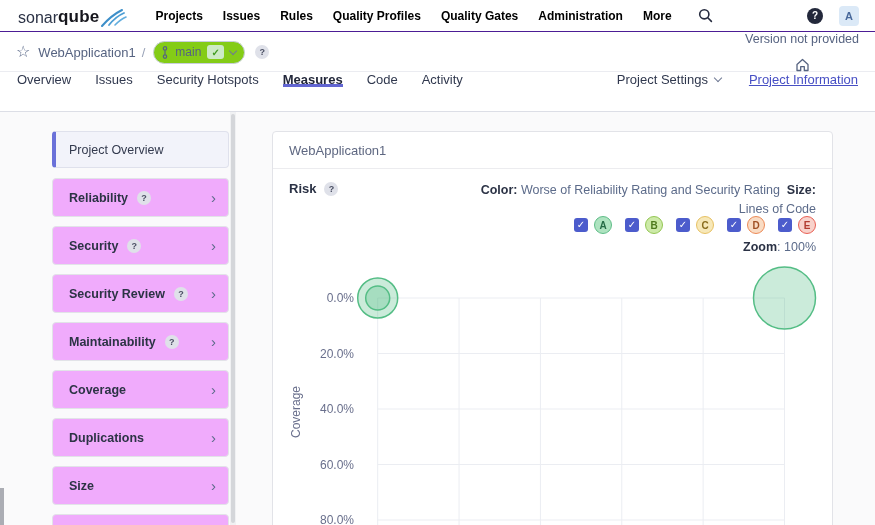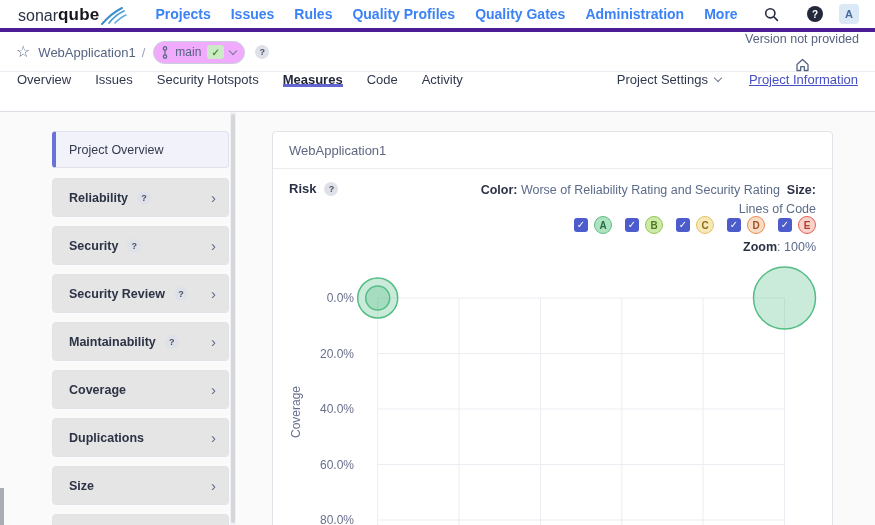--- a/index.html
+++ b/index.html
@@ -1,37 +1,37 @@
 <!DOCTYPE html>
 <html><head>
 <meta charset="utf-8">
 <style>
   * { margin:0; padding:0; box-sizing:border-box; }
   html,body { width:875px; height:525px; overflow:hidden; background:#fff;
     font-family:"Liberation Sans", sans-serif; color:#2b3245; }
 
   
   .topbar { position:absolute; left:0; top:0; width:875px; height:32px; background:#fff;
-    border-bottom:4px solid #4c1d95; display:flex; align-items:center; }
+    border-bottom:1px solid #4c1d95; display:flex; align-items:center; }
   .logo { display:flex; align-items:flex-end; margin-left:18px; margin-right:28px; cursor:pointer; }
   .logo .light { font-weight:700; font-size:17px; color:#16161d; letter-spacing:.2px; }
-  .nav-item { font-size:14px; font-weight:600; color:#3b82f6; margin-right:20px; cursor:pointer; white-space:nowrap; }
+  .nav-item { font-size:12px; font-weight:600; color:#000000; margin-right:20px; cursor:pointer; white-space:nowrap; }
   .searchbtn { margin-left:6px; cursor:pointer; display:flex; align-items:center; }
   .top-right { margin-left:auto; display:flex; align-items:center; gap:16px; margin-right:16px; }
   .helpdot { width:16px; height:16px; border-radius:50%; background:#23283b; color:#fff;
     font-size:10px; font-weight:700; display:flex; align-items:center; justify-content:center; cursor:pointer; }
   .avatar { width:20px; height:20px; border-radius:4px; background:#dbe9f7; color:#49699b;
     font-size:11px; font-weight:700; display:flex; align-items:center; justify-content:center; cursor:pointer; }
 
   .crumbbar { position:absolute; left:0; top:33px; width:875px; height:39px; background:#fff;
     border-bottom:1px solid #ebecf1; display:flex; align-items:center; }
   .star { font-size:16px; color:#5c6b8a; margin-left:16px; cursor:pointer; line-height:1; }
   .crumb-name { font-size:13px; color:#566381; margin-left:8px; cursor:pointer; }
   .crumb-sep { font-size:13px; color:#9aa3b8; margin:0 8px 0 6px; }
-  .branch-pill { height:23px; background:#f0abfc; border:1px solid #c9cfdd; border-radius:12px;
+  .branch-pill { height:23px; background:#84cc16; border:1px solid #c9cfdd; border-radius:12px;
     display:flex; align-items:center; padding:0 8px 0 7px; gap:6px; cursor:pointer; }
   .branch-pill .bname { font-size:12px; color:#566381; }
   .okchip { width:17px; height:14px; background:#cdeac6; border-radius:3px; color:#3f9a1f;
     font-size:10px; font-weight:700; display:flex; align-items:center; justify-content:center; }
   .chev-down { width:6px; height:6px; border-right:1.5px solid #707a94; border-bottom:1.5px solid #707a94;
     transform:rotate(45deg); margin-top:-3px; }
   .qmark { width:14px; height:14px; border-radius:50%; background:#dfe1e9; color:#4a4f63;
     font-size:9px; font-weight:700; display:inline-flex; align-items:center; justify-content:center; cursor:pointer; }
   .crumb-right { margin-left:auto; display:flex; align-items:center; gap:12px; margin-right:16px;flex-direction:column; }
   .version { font-size:12.5px; color:#566381; }
@@ -43,21 +43,21 @@
   .tab:first-of-type { margin-left:17px; }
   .tab.active { font-weight:700; color:#22273a; }
   .tab.active::after { content:""; position:absolute; left:0; right:0; bottom:0; height:3px; background:#6266d2; }
   .tab-right { margin-left:auto; display:flex; align-items:center; gap:28px; margin-right:17px; }
   .proj-settings { font-size:13px; color:#30384e; display:flex; align-items:center; gap:7px; cursor:pointer; }
   .proj-info { font-size:13px; font-weight:400; color:#474fc4; text-decoration:underline; cursor:pointer; }
 
   
   .content { position:absolute; left:0; top:112px; width:875px; height:413px; background:#fafafb; }
 
-  .side-card { position:absolute; left:52px; width:177px; height:39px; background:#e5e5e5;
+  .side-card { position:absolute; left:52px; width:177px; height:39px; background:#f0abfc;
     border:1px solid #e2e3e8; border-radius:4px; display:flex; align-items:center;
     padding:0 12px 0 16px; cursor:pointer; }
   .side-card .lbl { font-size:12.5px; font-weight:600; color:#2c3345; }
   .side-card .qmark { margin-left:9px; }
   .side-card .chev { margin-left:auto; color:#5c6b8a; font-size:15px; line-height:1; }
   .side-card.selected { background:#f2f3fa; border-color:#dfe1ec; border-left:4px solid #6a71d9;
     padding-left:13px; height:37px; }
   .side-card.selected .lbl { font-weight:400; color:#333a4e; }
 
   .vscroll { position:absolute; left:230px; top:112px; width:6px; height:413px; background:#f0f1f3; }

